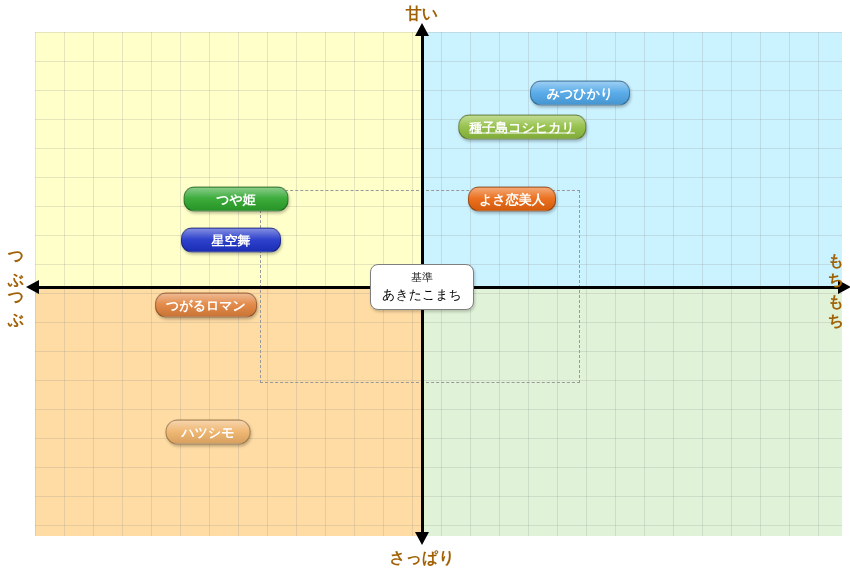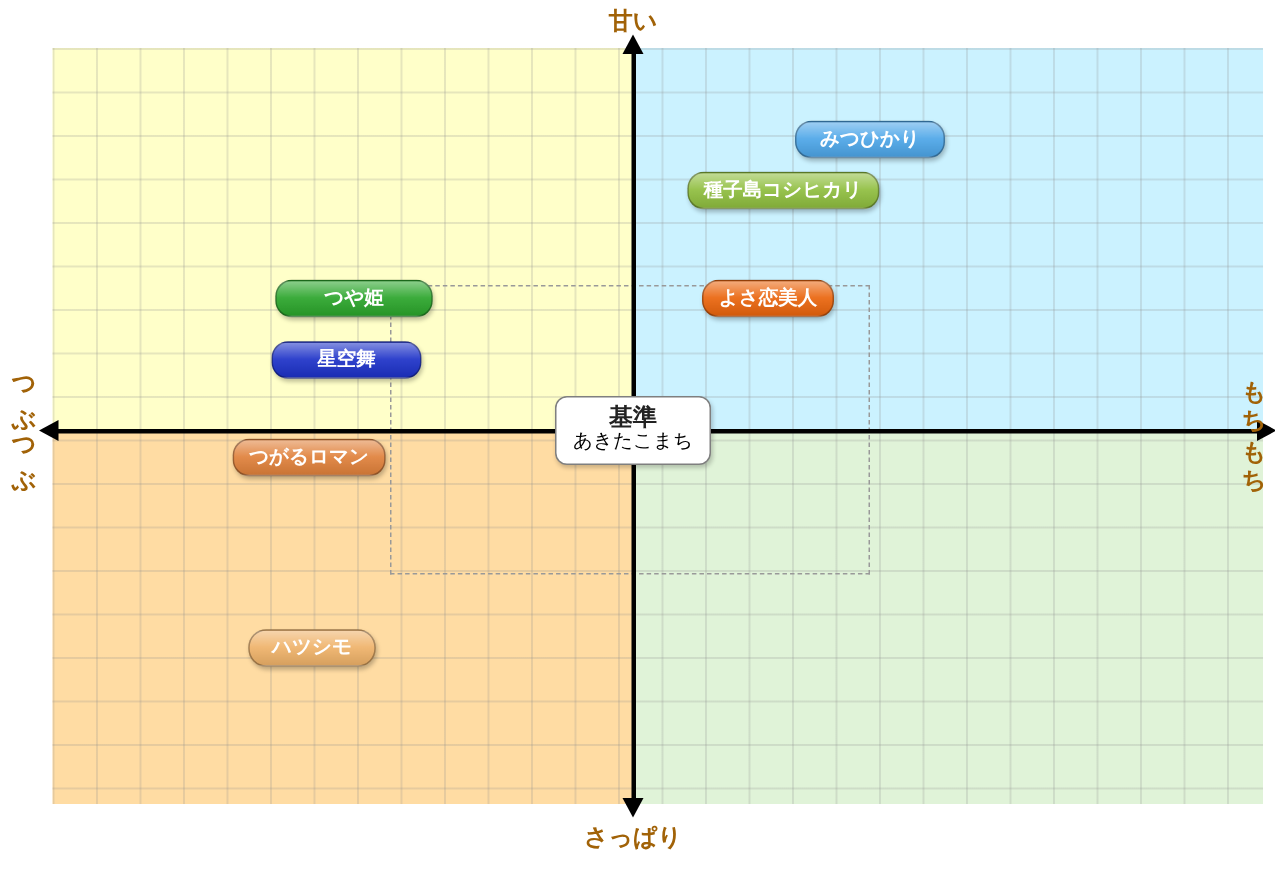--- a/index.html
+++ b/index.html
@@ -65,21 +65,21 @@
     position: absolute;
     transform: translate(-50%, -50%);
     background: #ffffff;
     border: 1px solid #7f7f7f;
     border-radius: 8px;
     padding: 4px 10px;
     text-align: center;
     z-index: 6;
     box-shadow: 1px 2px 3px rgba(0,0,0,0.2);
   }
-  .ref-box .l1 { font-size: 16px; font-weight: bold; color: #222; line-height: 17px; }
+  .ref-box .l1 { font-size: 11px; font-weight: normal; color: #222; line-height: 17px; }
   .ref-box .l2 { font-size: 13px; font-weight: normal; color: #000000; line-height: 18px; white-space: nowrap; }
 </style>
 </head>
 <body>
 
 <div class="canvas">
 
   <div class="plot" style="left: 35px; top: 32px; width: 807px; height: 504px;">
     <div class="quad" style="left: 0px; top: 0px; width: 387px; height: 255px; background: rgb(255, 255, 201);"></div>
     <div class="quad" style="left: 387px; top: 0px; width: 420px; height: 255px; background: rgb(203, 242, 255);"></div>
@@ -96,21 +96,21 @@
   <div class="arrow arrow-left" style="left: 26px; top: 280px;"></div>
   <div class="arrow arrow-right" style="left: 838px; top: 280px;"></div>
 
   <div class="axis-label" style="left: 422px; top: 4px; transform: translateX(-50%);">甘い</div>
   <div class="axis-label" style="left: 422px; top: 548px; transform: translateX(-50%);">さっぱり</div>
   <div class="axis-label vertical" style="left: 5px; top: 287px; transform: translateY(-56%);">つぶつぶ</div>
   <div class="axis-label vertical" style="right: 4px; top: 287px; transform: translateY(-56%);">もちもち</div>
 
   <div class="badges-layer">
       <div class="badge" style="left: 580px; top: 93px; min-width: 100px; background: linear-gradient(rgba(255, 255, 255, 0.45), rgba(255, 255, 255, 0.08) 48%, rgba(0, 0, 0, 0.1)), rgb(77, 166, 232);">みつひかり</div>
-      <div class="badge" style="left: 522px; top: 127px; min-width: 106px; background: linear-gradient(rgba(255, 255, 255, 0.45), rgba(255, 255, 255, 0.08) 48%, rgba(0, 0, 0, 0.1)), rgb(143, 190, 63);">種子島コシヒカリ</div>
+      <div class="badge" style="left: 522px; top: 127px; min-width: 106px; background: linear-gradient(rgba(255, 255, 255, 0.45), rgba(255, 255, 255, 0.08) 48%, rgba(0, 0, 0, 0.1)), rgb(143, 190, 63); text-decoration: underline;">種子島コシヒカリ</div>
       <div class="badge" style="left: 512px; top: 199px; min-width: 88px; background: linear-gradient(rgba(255, 255, 255, 0.45), rgba(255, 255, 255, 0.08) 48%, rgba(0, 0, 0, 0.1)), rgb(234, 101, 13);">よさ恋美人</div>
       <div class="badge" style="left: 236px; top: 199px; min-width: 105px; background: linear-gradient(rgba(255, 255, 255, 0.45), rgba(255, 255, 255, 0.08) 48%, rgba(0, 0, 0, 0.1)), rgb(43, 165, 43);">つや姫</div>
       <div class="badge" style="left: 231px; top: 240px; min-width: 100px; background: linear-gradient(rgba(255, 255, 255, 0.45), rgba(255, 255, 255, 0.08) 48%, rgba(0, 0, 0, 0.1)), rgb(29, 50, 200);">星空舞</div>
       <div class="badge" style="left: 206px; top: 305px; min-width: 100px; background: linear-gradient(rgba(255, 255, 255, 0.45), rgba(255, 255, 255, 0.08) 48%, rgba(0, 0, 0, 0.1)), rgb(224, 129, 59);">つがるロマン</div>
       <div class="badge" style="left: 208px; top: 432px; min-width: 85px; background: linear-gradient(rgba(255, 255, 255, 0.45), rgba(255, 255, 255, 0.08) 48%, rgba(0, 0, 0, 0.1)), rgb(239, 178, 105); border-radius: 12px;">ハツシモ</div>
     </div>
 
   <div class="ref-box" style="left: 422px; top: 287px; min-width: 104px; min-height: 46px;">
     <div class="l1">基準</div>
     <div class="l2">あきたこまち</div>

